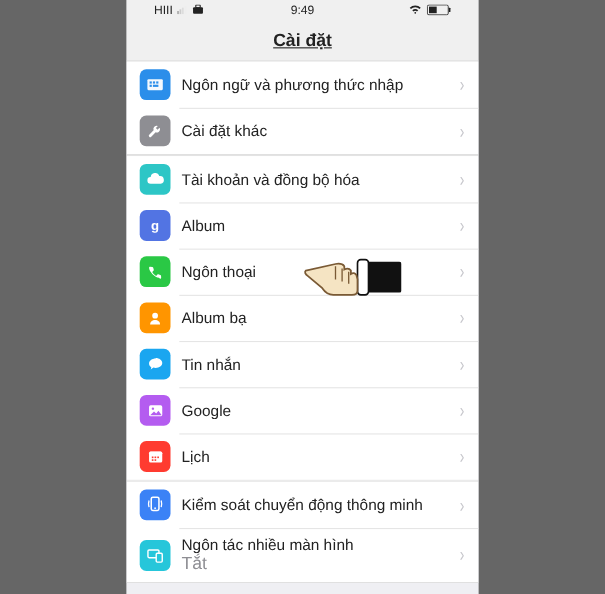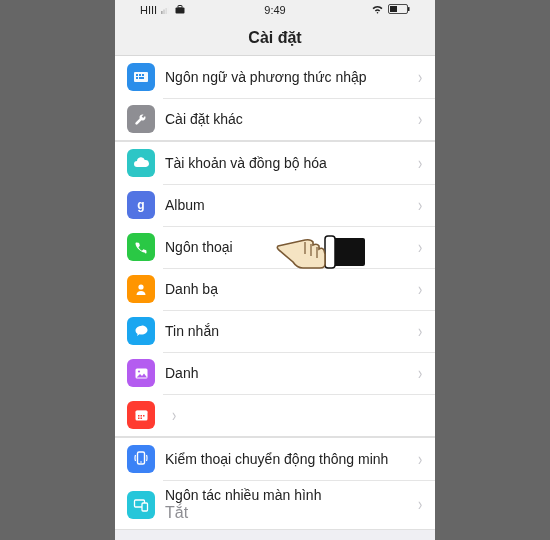--- a/index.html
+++ b/index.html
@@ -35,20 +35,21 @@
   .titlebar {
     height: 36px;
     background: #f0f0f0;
     display: flex;
     align-items: center;
     justify-content: center;
     border-bottom: 1px solid #d8d8d8;
     font-size: 16px;
     font-weight: 600;
     color: #222;
+    text-decoration: underline;
   }
   .content {
     height: calc(540px - 56px);
     overflow-y: hidden;
     background: #efeff3;
   }
   .group { background: #fff; border-top: 0.5px solid #e0e0e0; border-bottom: 0.5px solid #e0e0e0; }
   .group + .group { }
   .group:first-child { margin-top: 0; border-top: none; }
   .row {
@@ -225,21 +226,21 @@
         <span class="chevron">›</span>
       </div>
       <div class="row">
         <div class="icon-box" style="background:#ff9500">
           <svg width="14" height="14" viewBox="0 0 14 14">
               <circle cx="7" cy="5" r="2.6" fill="#fff"></circle>
               <path d="M2.5 13c0-2.5 2-4 4.5-4s4.5 1.5 4.5 4z" fill="#fff"></path>
             </svg>
         </div>
         <div class="row-text">
-            <span class="row-label">Danh bạ</span>
+            <span class="row-label">Album bạ</span>
           </div>
         <span class="chevron">›</span>
       </div>
       <div class="row">
         <div class="icon-box" style="background:#1aa6f0">
           <svg width="15" height="14" viewBox="0 0 15 14">
               <path d="M7.5 1.5c3.3 0 6 2 6 4.5s-2.7 4.5-6 4.5c-.7 0-1.4-.1-2-.3L3 12l.6-2c-1.3-.8-2.1-2-2.1-3.5 0-2.5 2.7-4.5 6-4.5z" fill="#fff"></path>
             </svg>
         </div>
         <div class="row-text">
@@ -249,52 +250,55 @@
       </div>
       <div class="row">
         <div class="icon-box" style="background:#b45cf0">
           <svg width="15" height="13" viewBox="0 0 15 13">
               <rect x="1.5" y="1.5" width="12" height="10" rx="1.5" fill="#fff"></rect>
               <circle cx="5" cy="4.5" r="1.1" fill="#b45cf0"></circle>
               <path d="M2.5 10.5 L6 7 L8 9 L10 6.5 L13 10.5 Z" fill="#b45cf0"></path>
             </svg>
         </div>
         <div class="row-text">
-            <span class="row-label">Danh</span>
+            <span class="row-label">Google</span>
           </div>
         <span class="chevron">›</span>
       </div>
       <div class="row">
         <div class="icon-box" style="background:#ff3b30">
           <svg width="15" height="14" viewBox="0 0 15 14">
               <rect x="1.5" y="2.5" width="12" height="10" rx="1.5" fill="#fff"></rect>
               <rect x="1.5" y="2.5" width="12" height="3" rx="1.5" fill="#fff" opacity="0.6"></rect>
               <rect x="4" y="7" width="1.5" height="1.5" fill="#ff3b30"></rect>
               <rect x="6.5" y="7" width="1.5" height="1.5" fill="#ff3b30"></rect>
               <rect x="9" y="7" width="1.5" height="1.5" fill="#ff3b30"></rect>
               <rect x="4" y="9.5" width="1.5" height="1.5" fill="#ff3b30"></rect>
               <rect x="6.5" y="9.5" width="1.5" height="1.5" fill="#ff3b30"></rect>
             </svg>
         </div>
+        <div class="row-text">
+            <span class="row-label">Lịch</span>
+          </div>
         <span class="chevron">›</span>
       </div>
     </div>
 
     <div class="group">
       <div class="row">
         <div class="icon-box" style="background:#3b82f6">
           <svg width="14" height="18" viewBox="0 0 14 18">
               <rect x="3.5" y="2" width="7" height="12" rx="1.5" fill="none" stroke="#fff" stroke-width="1.4"></rect>
               <circle cx="7" cy="12" r="0.8" fill="#fff"></circle>
               <path d="M1.5 5 Q0.5 8 1.5 11" stroke="#fff" stroke-width="1.2" fill="none"></path>
               <path d="M12.5 5 Q13.5 8 12.5 11" stroke="#fff" stroke-width="1.2" fill="none"></path>
             </svg>
         </div>
         <div class="row-text">
-            <span class="row-label">Kiểm thoại chuyển động thông minh</span>
+            <span class="row-label">Kiểm soát chuyển động thông minh</span>
           </div>
         <span class="chevron">›</span>
       </div>
       <div class="row">
         <div class="icon-box" style="background:#26c6da">
           <svg width="16" height="14" viewBox="0 0 16 14">
               <rect x="1.5" y="2" width="10" height="7" rx="1" fill="none" stroke="#fff" stroke-width="1.3"></rect>
               <rect x="9" y="5" width="5.5" height="8" rx="1" fill="#26c6da" stroke="#fff" stroke-width="1.3"></rect>
             </svg>
         </div>

